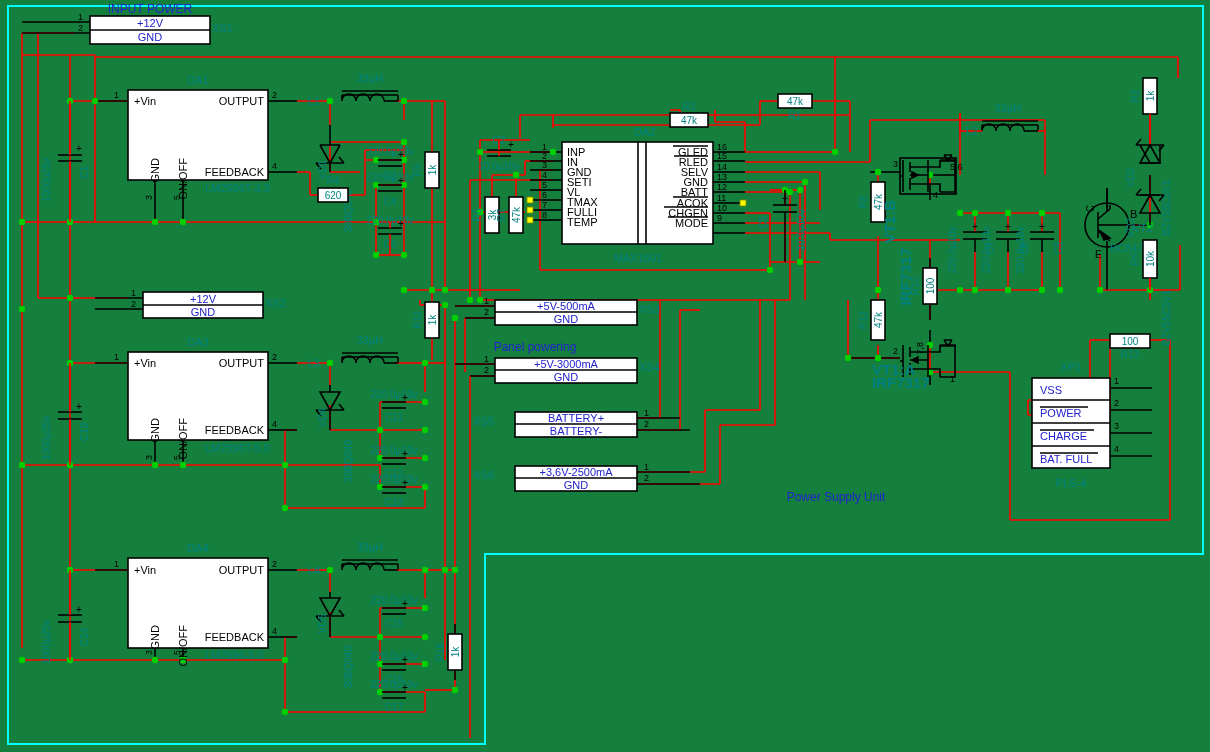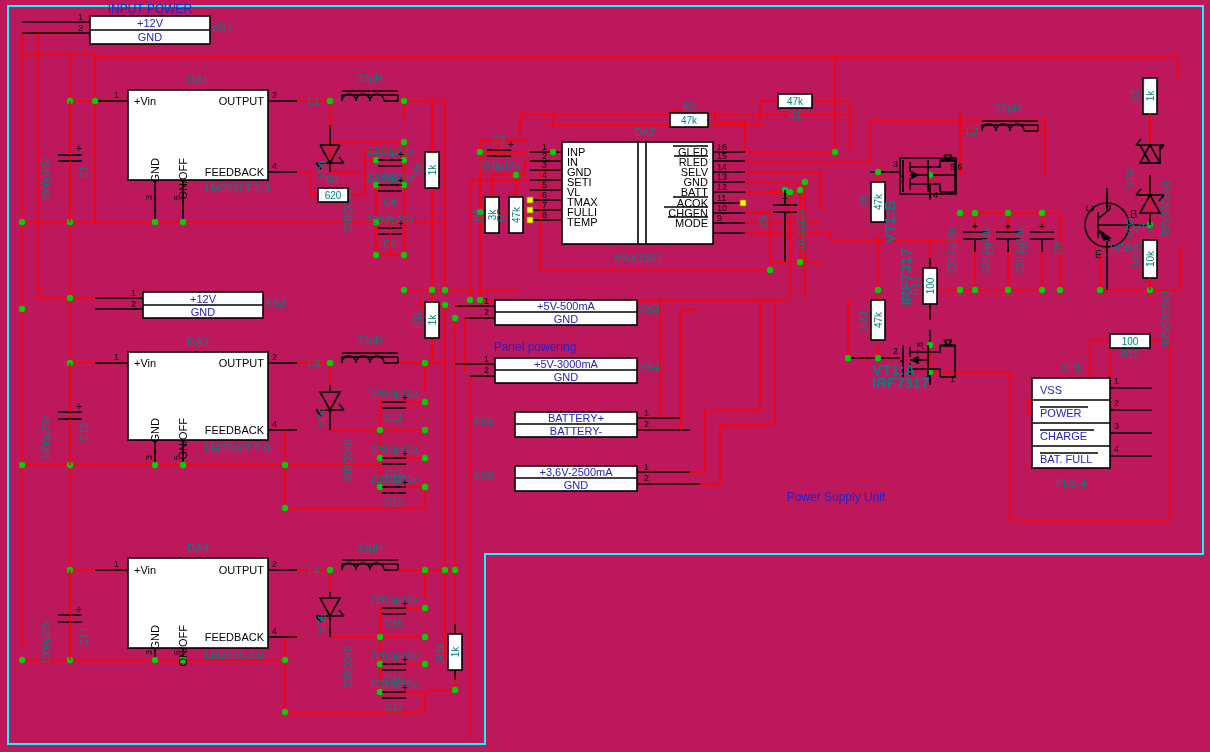--- a/index.html
+++ b/index.html
@@ -1,17 +1,17 @@
 <!DOCTYPE html>
 <html><head>
 <meta charset="utf-8">
 <style>
   html,body{margin:0;padding:0;background:#ffffff;}
   body{font-family:"Liberation Sans",sans-serif;}
-  #sheet{position:relative;width:1210px;height:752px;background:#be185d;overflow:hidden;}
+  #sheet{position:relative;width:1210px;height:752px;background:#15803d;overflow:hidden;}
   svg{position:absolute;left:0;top:0;width:1210px;height:752px;}
   .wire{stroke:#ff0000;stroke-width:1.6;fill:none;}
   .pin{stroke:#000000;stroke-width:1.6;fill:none;}
   .box{stroke:#000000;stroke-width:1.6;fill:#ffffff;}
   .sym{stroke:#000000;stroke-width:1.6;fill:none;}
   .symf{stroke:#000000;stroke-width:1.6;fill:#000000;}
   .jct{fill:#00d000;stroke:none;}
   .frame{stroke:#00ffff;stroke-width:2;fill:none;}
   .ypad{fill:#ffff00;stroke:#808000;stroke-width:.8;}
   text{font-family:"Liberation Sans",sans-serif;}

